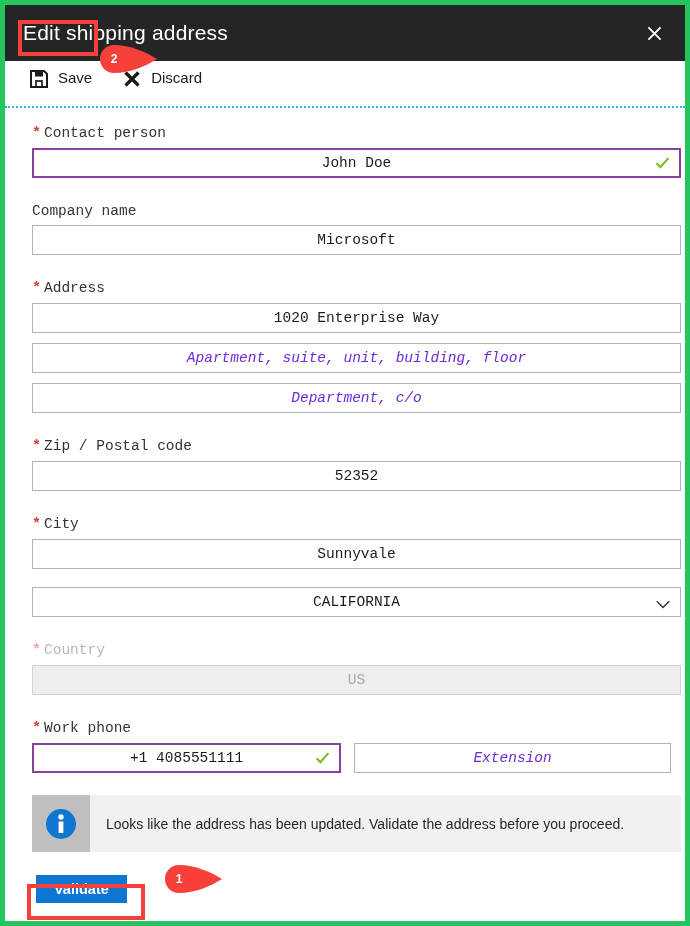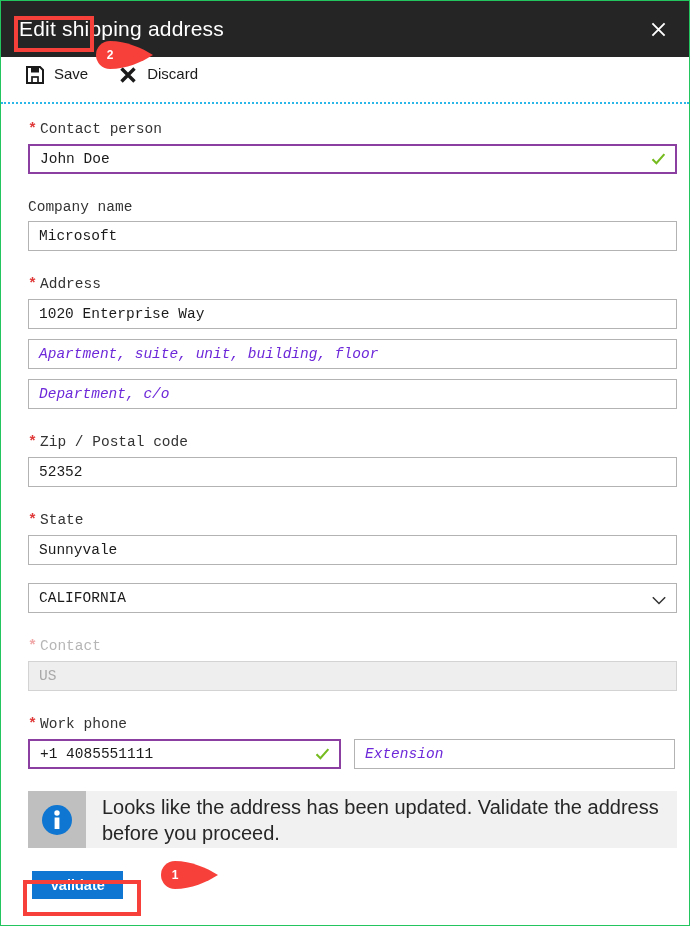--- a/index.html
+++ b/index.html
@@ -6,21 +6,21 @@
   html, body {
     margin: 0; padding: 0;
     background: #ffffff;
     font-family: "Liberation Sans", sans-serif;
   }
   #page {
     position: relative;
     width: 690px;
     height: 926px;
     background: #ffffff;
-    border: 1px solid #22c55e;
+    border: 5px solid #22c55e;
     overflow: hidden;
   }
 
   
   .titlebar {
     position: relative;
     height: 56px;
     background: #252526;
     display: flex;
     align-items: center;
@@ -125,25 +125,26 @@
   }
   .req.disabled { color: #f0a8a8; }
 
   .inp {
     position: relative;
     height: 30px;
     border: 1px solid #b3b3b3;
     background: #ffffff;
     display: flex;
     align-items: center;
-    padding: 0 10px;
+    padding: 0 22px;
     font-size: 14.5px;
     color: #1b1b1b;
     width: 649px;
     cursor: text;
+    justify-content: center;
   }
   .inp.valid { border: 2px solid #8b3fa0; }
   .inp.disabled {
     background: #eeeeee;
     border-color: #d3d3d3;
     color: #a9a9a9;
     cursor: default;
   }
   .inp .ph {
     color: #6d28d9;
@@ -184,21 +185,21 @@
     display: flex;
     align-items: center;
     justify-content: center;
     flex: 0 0 auto;
   }
   .banner-icon { width: 34px; height: 34px; display: block; }
   .banner-text {
     display: flex;
     align-items: center;
     padding: 0 16px;
-    font-size: 20px;
+    font-size: 14px;
     color: #262626;
     line-height: 1.3;
   }
 
   .validate-btn {
     margin-top: 23px;
     margin-left: 4px;
     display: inline-flex;
     align-items: center;
     justify-content: center;
@@ -311,21 +312,21 @@
       <label class="lbl"><span class="req">*</span><span>Zip / Postal code</span></label>
       <div class="inp">
         <span class="val">52352</span>
       </div>
     </div>
 
     <div class="gap-md"></div>
 
     
     <div class="field">
-      <label class="lbl"><span class="req">*</span><span>State</span></label>
+      <label class="lbl"><span class="req">*</span><span>City</span></label>
       <div class="inp">
         <span class="val">Sunnyvale</span>
       </div>
     </div>
 
     <div class="gap-md"></div>
 
     
     <div class="field">
       <div class="inp">
@@ -335,21 +336,21 @@
             <path d="M0.8 0.8 L7 7 L13.2 0.8" stroke="#333333" stroke-width="1.5" fill="none"></path>
           </svg>
         </span>
       </div>
     </div>
 
     <div class="gap-md"></div>
 
     
     <div class="field">
-      <label class="lbl disabled"><span class="req disabled">*</span><span>Contact</span></label>
+      <label class="lbl disabled"><span class="req disabled">*</span><span>Country</span></label>
       <div class="inp disabled">
         <span class="val">US</span>
       </div>
     </div>
 
     <div class="gap-md"></div>
 
     
     <div class="field">
       <label class="lbl"><span class="req">*</span><span>Work phone</span></label>

